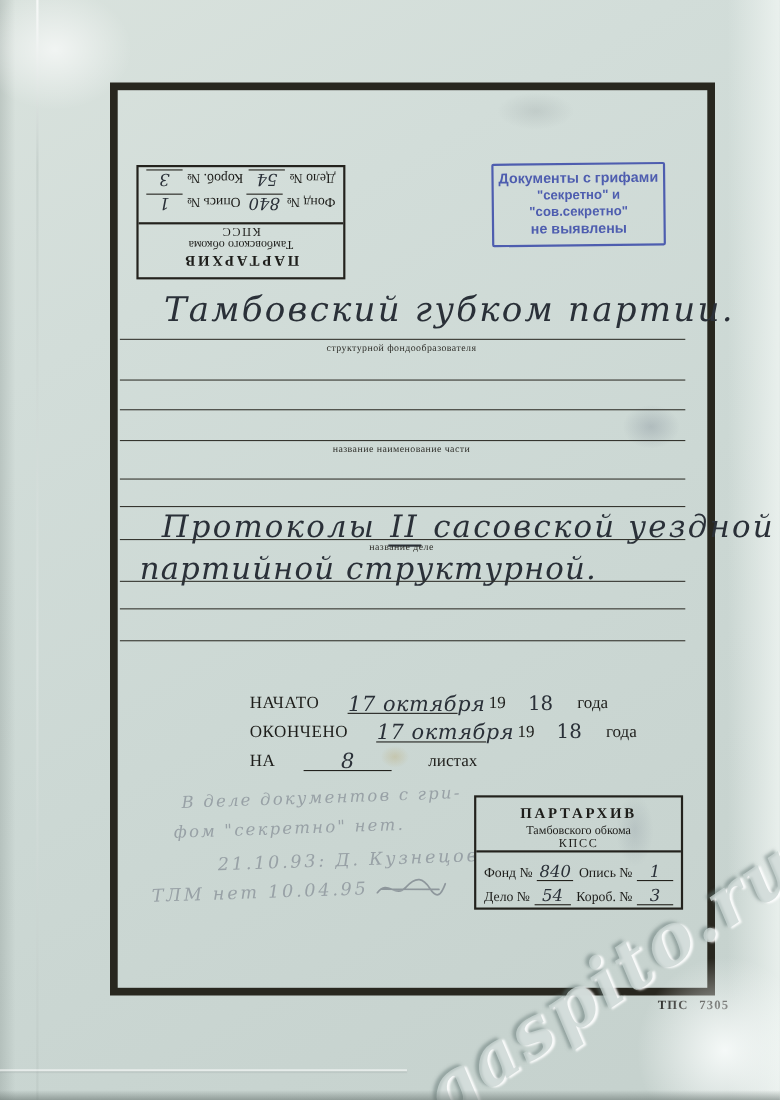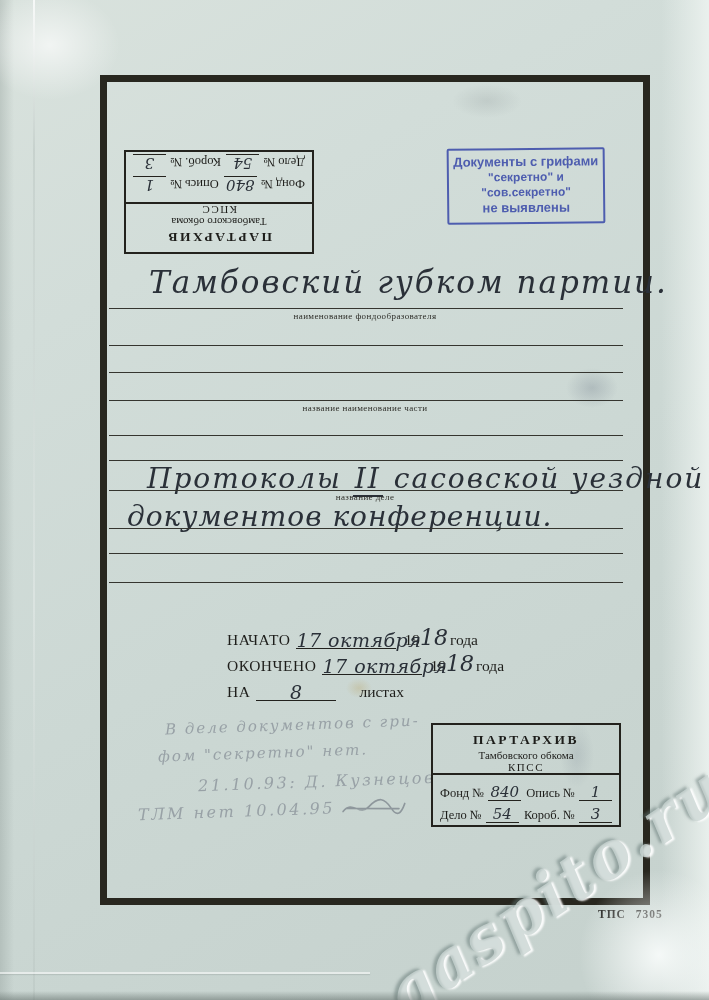--- a/index.html
+++ b/index.html
@@ -44,31 +44,31 @@
   .hw { position:absolute; font-family:"DejaVu Serif", serif; font-style:italic;
         color:#2a3038; white-space:nowrap; }
   .hw1 { left:42px;  top:182px; font-size:31px; letter-spacing:2px; }
   .hw2 { left:22px;  top:294px; font-size:24px; letter-spacing:0.5px; }
   .hw3 { left:40px;  top:380px; font-size:28px; letter-spacing:2px; }
   .hw4 { left:20px;  top:418px; font-size:28px; letter-spacing:1px; }
   .roman { border-bottom:2px solid #2a3038; padding:0 2px; }
 
   
   .drow { position:absolute; left:120px; display:flex; align-items:flex-end; height:22px;
-          font-size:15.5px; color:#1e1e1b; }
+          font-size:15.5px; color:#1e1e1b;gap:20px; }
   .drow .lbl { margin-right:6px; letter-spacing:0.5px; }
   .dline { display:inline-block; border-bottom:1.3px solid #22221e; text-align:center; position:relative; }
   .dline-date  { width:100px; }
   .dline-sheet { width:80px; }
   .dhw { font-family:"DejaVu Serif", serif; font-style:italic; font-size:19px;
          letter-spacing:0.5px; color:#2a3038; position:relative; top:3px; white-space:nowrap; }
   .yr  { margin-left:8px; }
-  .yhw { font-family:"DejaVu Serif", serif; font-style:italic; font-size:22px;
+  .yhw { font-family:"DejaVu Serif", serif; font-size:18px;
          color:#2a3038; margin:0 2px 0 0; position:relative; top:1px; }
-  .sfx { margin-left:23px; }
+  .sfx { margin-left:13px; }
 
   
   .abox { position:absolute; width:190px; height:104px; border:2px solid #23221d;
           box-sizing:border-box; color:#1d1d1a; }
   .abox--top { left:17px; top:68px; transform:rotate(180deg); }
   .abox--bottom { left:324px; top:641px; }
   .abox-head { text-align:center; padding-top:7px; height:50px; box-sizing:border-box;
                border-bottom:2px solid #23221d; }
   .abox-t1 { font-size:13.5px; font-weight:bold; letter-spacing:2.5px; }
   .abox-t2 { font-size:11px; margin-top:1px; }
@@ -150,35 +150,35 @@
     </div>
 
     <div class="secrecy">
       <div class="sec1">Документы с грифами</div>
       <div class="sec2">"секретно" и "сов.секретно"</div>
       <div class="sec3">не выявлены</div>
     </div>
 
     <div class="hw hw1">Тамбовский губком партии.</div>
     <div class="rule" style="top:226px"></div>
-    <div class="caption" style="top:229px">наименование фондообразователя</div>
+    <div class="caption" style="top:229px">структурной фондообразователя</div>
     <div class="rule" style="top:263px"></div>
     <div class="rule" style="top:290px"></div>
 
     <div class="rule" style="top:318px"></div>
     <div class="caption" style="top:321px">название наименование части</div>
     <div class="rule" style="top:353px"></div>
     <div class="rule" style="top:378px"></div>
 
     <div class="hw hw3"><span>Протоколы</span>
       <span class="roman">II</span>
       <span>сасовской уездной</span></div>
     <div class="rule" style="top:408px"></div>
     <div class="caption" style="top:410px">название деле</div>
-    <div class="hw hw4">документов конференции.</div>
+    <div class="hw hw4">партийной структурной.</div>
     <div class="rule" style="top:446px"></div>
     <div class="rule" style="top:471px"></div>
     <div class="rule" style="top:500px"></div>
 
     <div class="drow" style="top:545px">
       <span class="lbl">НАЧАТО</span>
       <span class="dline dline-date"><span class="dhw">17 октября</span></span>
       <span class="yr">19</span>
       <span class="yhw">18</span>
       <span>года</span>

